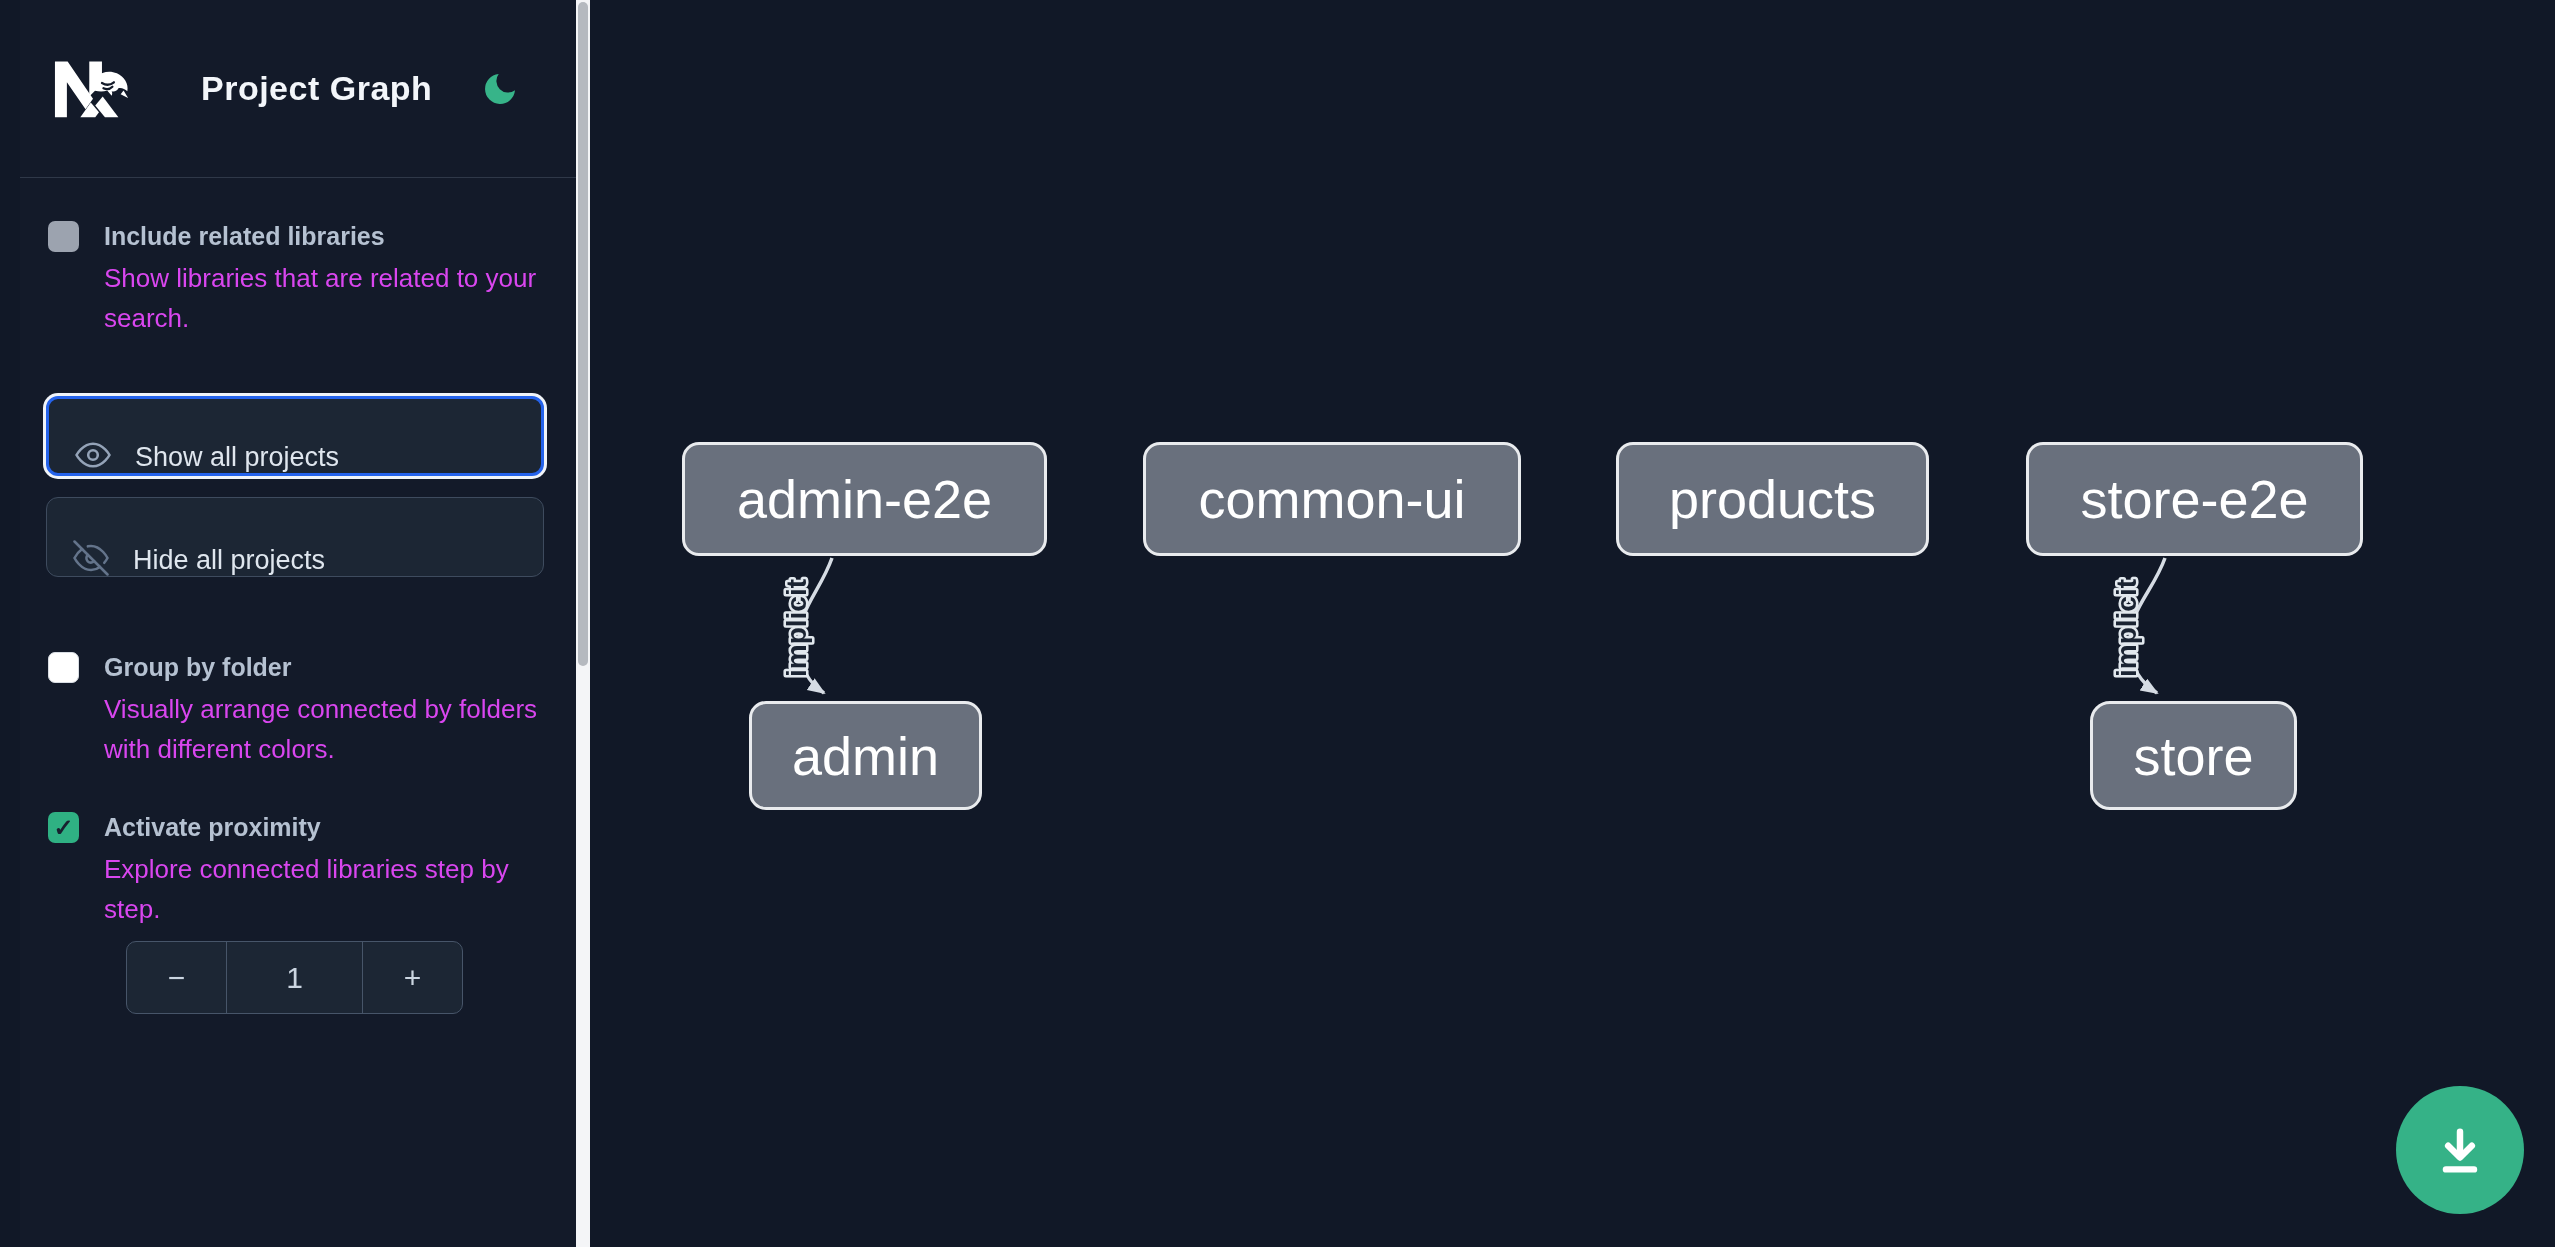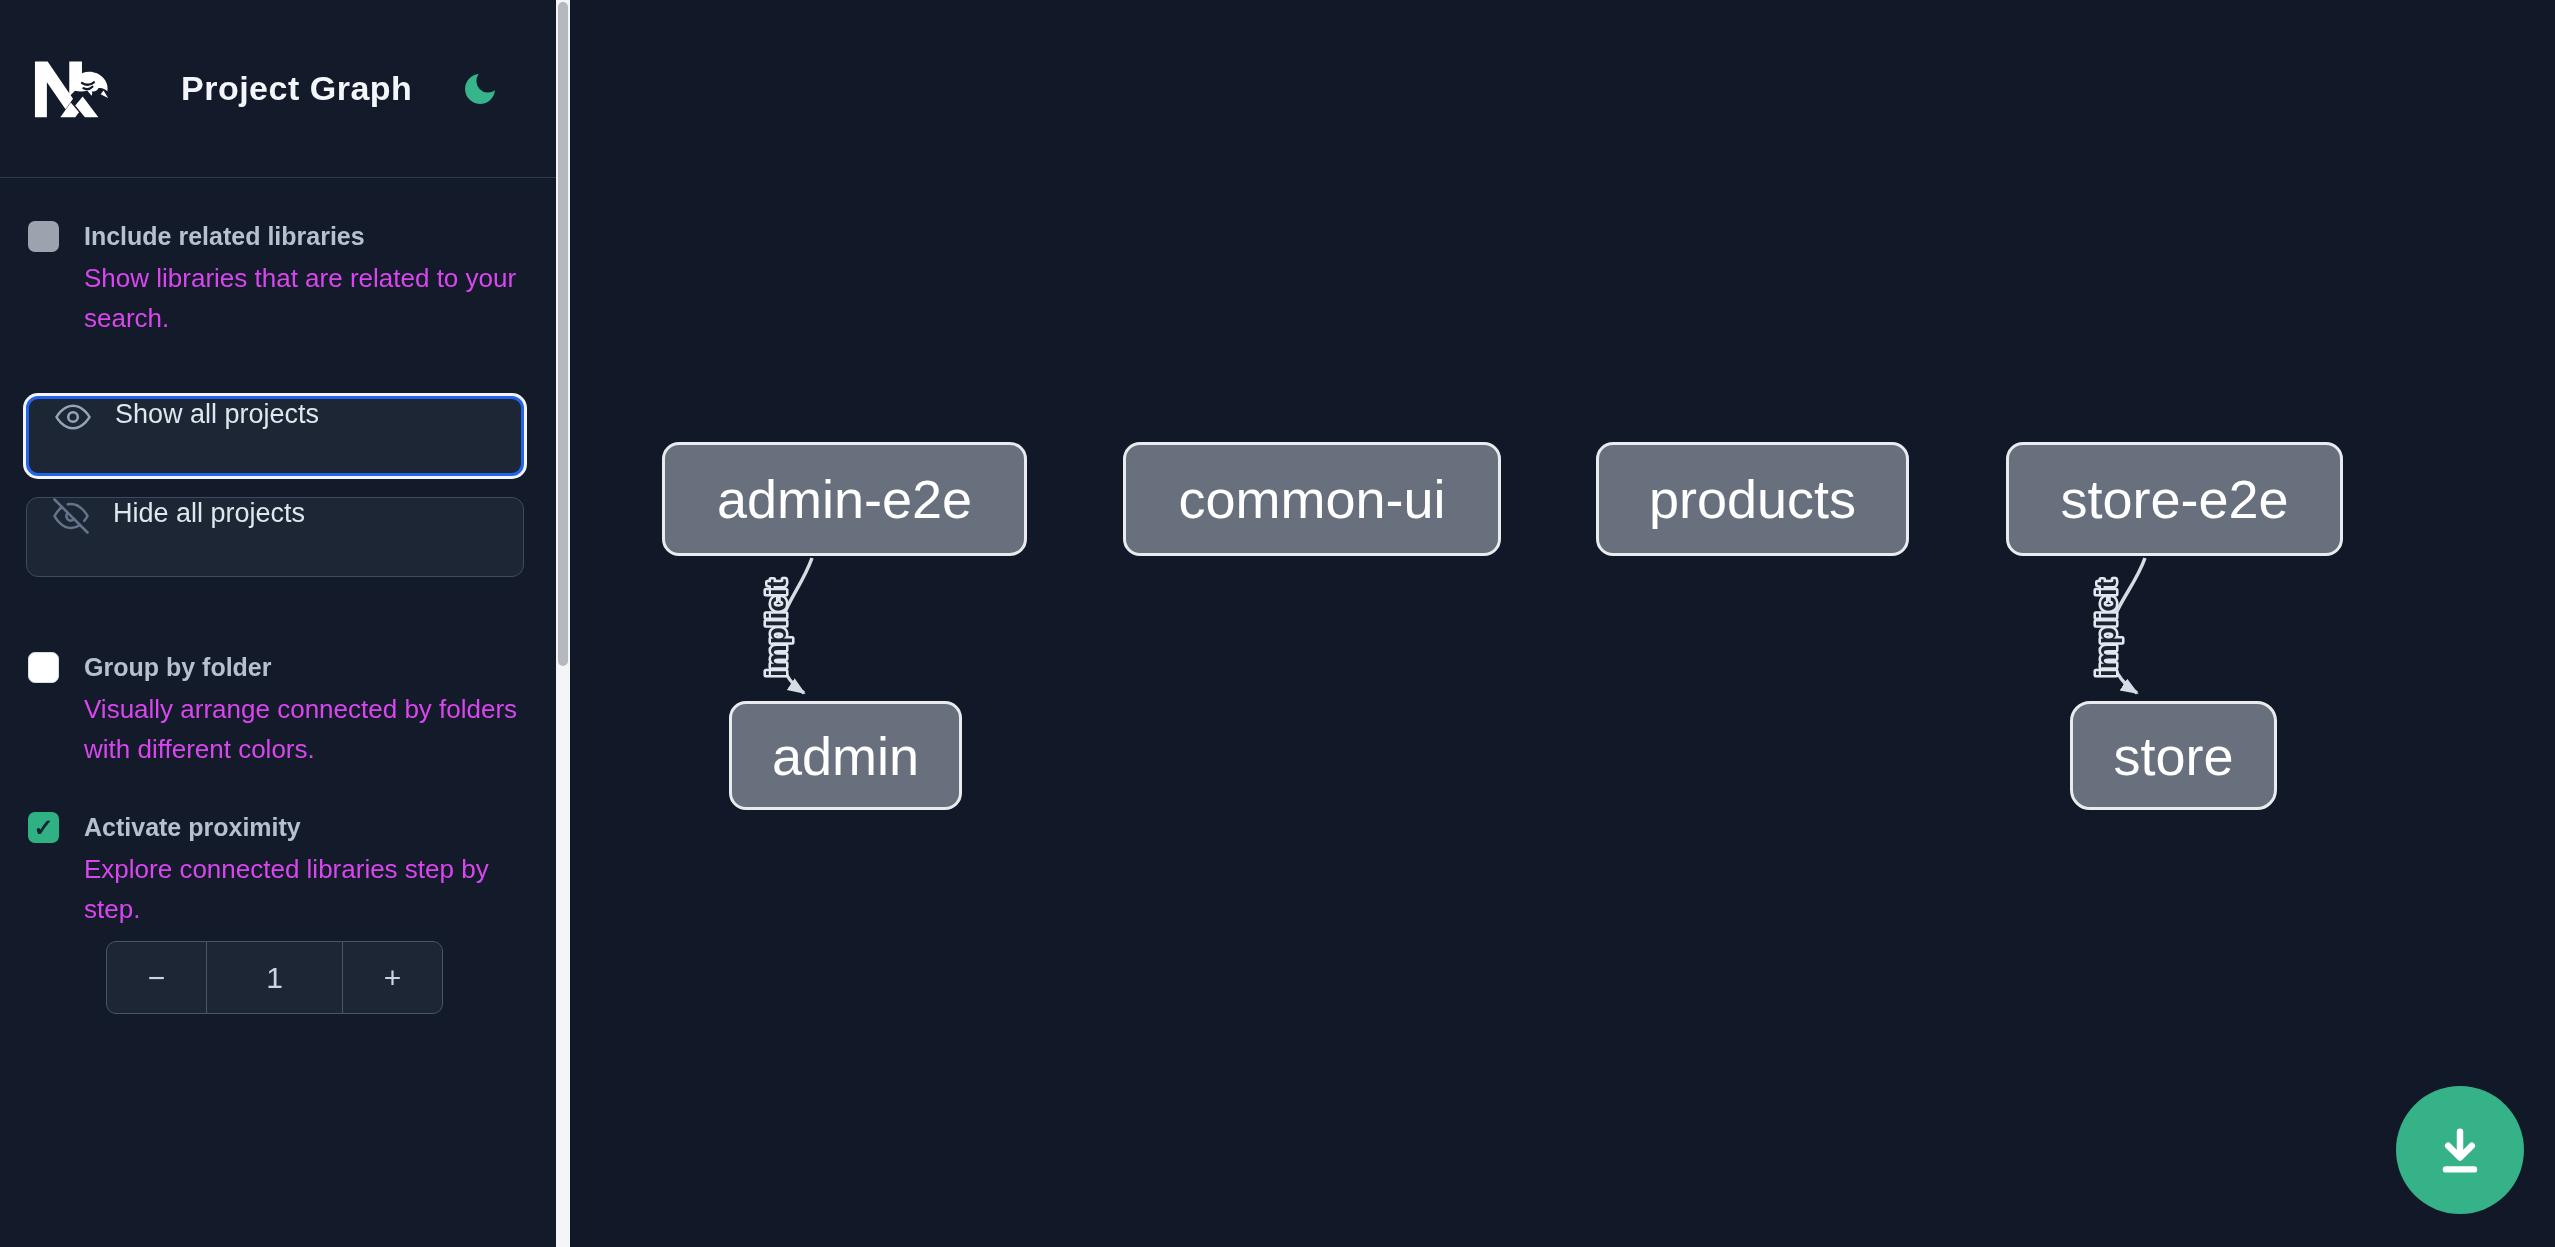--- a/index.html
+++ b/index.html
@@ -1,18 +1,18 @@
 <!DOCTYPE html>
 <html><head>
 <meta charset="utf-8">
 <style>
   * { margin:0; padding:0; box-sizing:border-box; }
   html,body { width:2555px; height:1247px; overflow:hidden; background:#111827;
               font-family:"Liberation Sans", sans-serif; }
-  .app { display:flex; width:2555px; height:1247px; }
+  .app { display:flex; width:2555px; height:1247px;padding-left:20px; }
 
   
   .sidebar { width:556px; height:100%; background:#131a29; flex:none; position:relative; }
   .header { height:178px; border-bottom:1px solid rgba(148,163,184,.22);
             display:flex; align-items:center; padding:0 26px; }
   .logo { width:97px; height:82px; flex:none; }
   .title { margin-left:58px; font-size:34px; font-weight:bold; color:#f3f6fa; letter-spacing:.5px; }
   .moon { margin-left:48px; width:40px; height:40px; cursor:pointer; }
 
   .info-row { margin:27px 26px 0 29px; display:flex; align-items:center; gap:21px; }
@@ -34,21 +34,21 @@
               display:flex; align-items:center; justify-content:center; cursor:pointer; }
   .box-gray  { background:#9ca3af; }
   .box-white { background:#ffffff; border:1px solid #d8dde3; }
   .box-green { background:#2fb183; }
   .box-green span { color:#18212f; font-size:24px; font-weight:900; line-height:1; }
   .opt .label { font-size:25px; font-weight:600; color:#b5c1d1; line-height:36px; cursor:pointer; }
   .opt .desc  { grid-column:2; font-size:26px; color:#d946ef; line-height:40px;
                 margin-top:4px; max-width:440px; }
 
   .side-btn { margin:0 26px; width:498px; height:80px; border-radius:12px; background:#1c2634;
-              display:flex; align-items:flex-start; padding-left:26px; gap:24px; cursor:pointer; }
+              display:flex; align-items:flex-end; padding-left:26px; gap:24px; cursor:pointer; }
   .side-btn .txt { font-size:27px; font-weight:500; color:#dfe6ee; }
   .btn-show { margin-top:58px; border:3px solid #2563eb; box-shadow:0 0 0 3px #f1f4f8; }
   .btn-hide { margin-top:21px; border:1px solid #3e4b5e; }
   .side-btn svg { width:36px; height:36px; flex:none; }
 
   .stepper { margin:12px 0 0 106px; width:337px; height:73px; border:1px solid #475569;
              border-radius:10px; background:#1c2634; display:flex; overflow:hidden; }
   .stepper .cell { display:flex; align-items:center; justify-content:center;
                    font-size:30px; color:#cbd5e1; }
   .step-dec { width:99px; cursor:pointer; }

